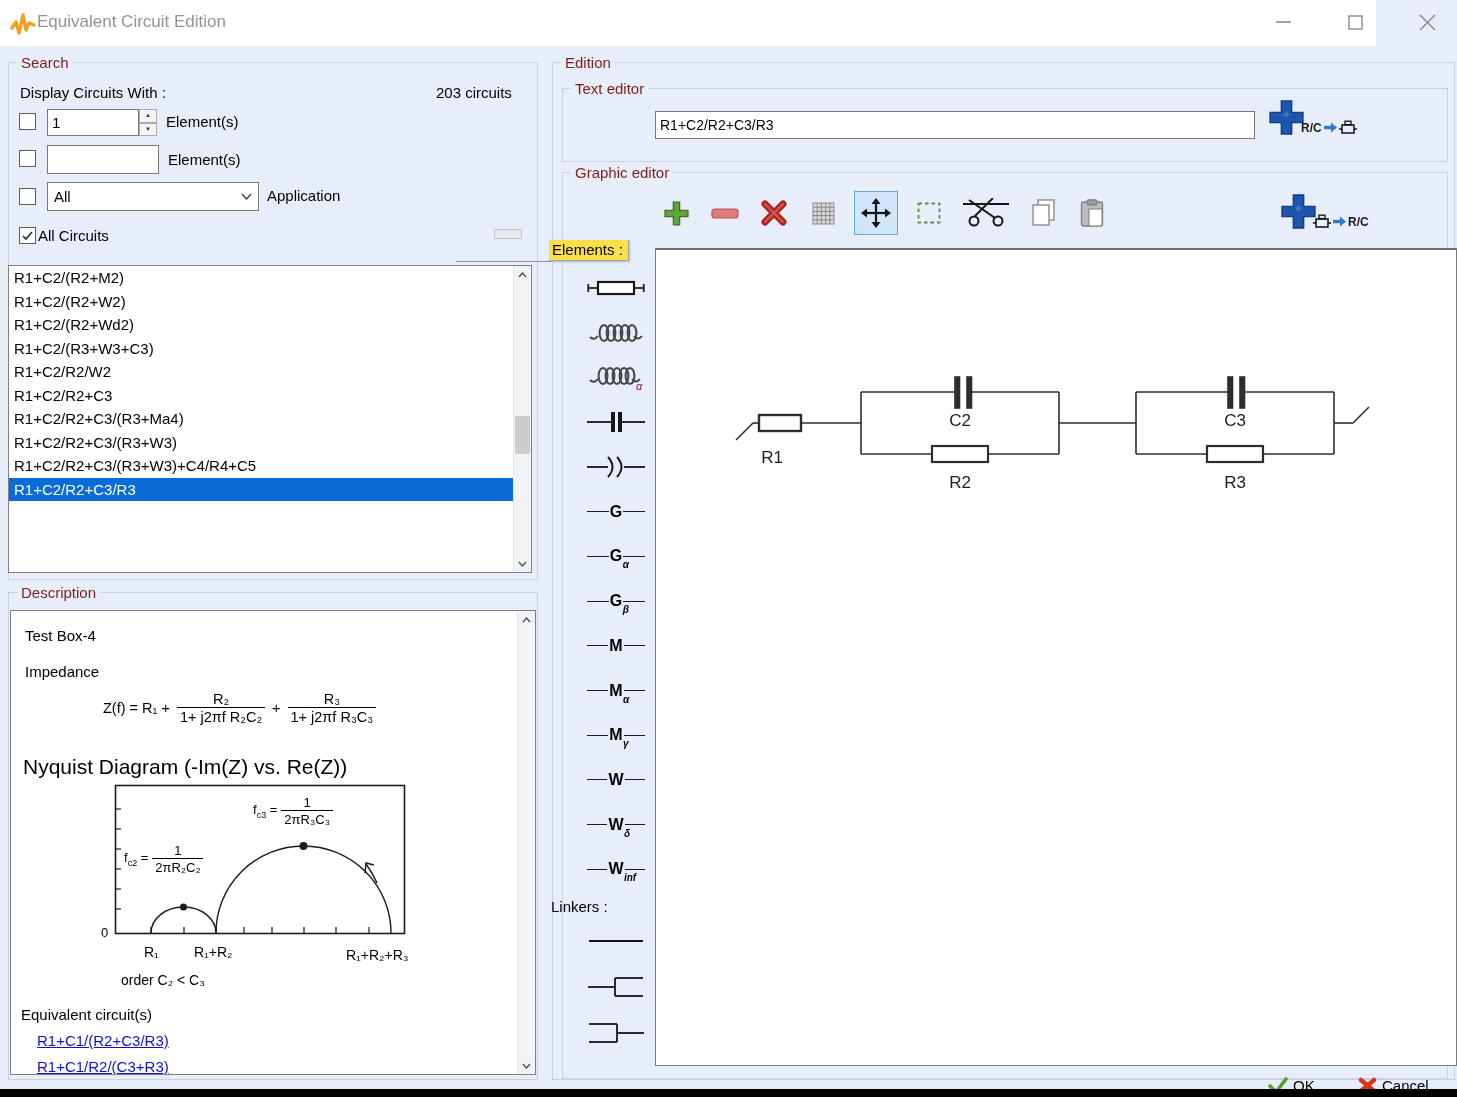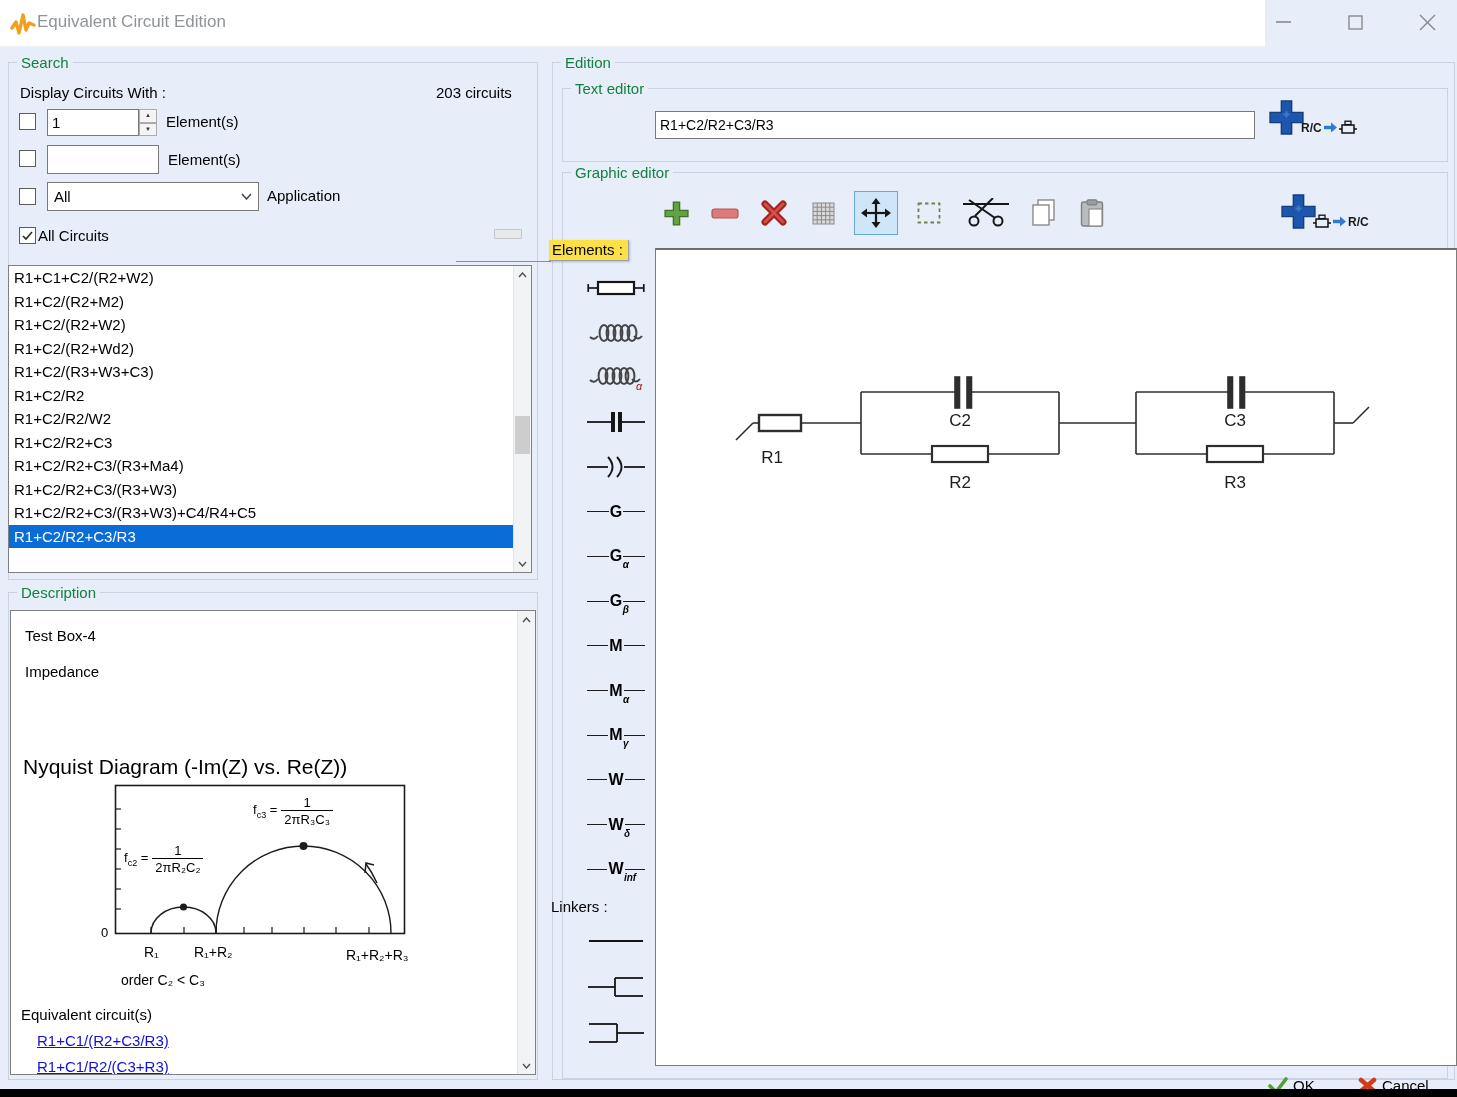--- a/index.html
+++ b/index.html
@@ -6,27 +6,27 @@
   body{
     width:1457px;height:1097px;position:relative;overflow:hidden;
     background:#e7edf9;
     font-family:"Liberation Sans", sans-serif;
     color:#000;
     -webkit-font-smoothing:none;
   }
   .abs{position:absolute;}
 
   
-  .titlebar{left:0;top:0;width:1265px;height:46px;background:#ffffff;border-bottom:1px solid #eef1f6;}
+  .titlebar{left:0;top:0;width:1376px;height:46px;background:#ffffff;border-bottom:1px solid #eef1f6;}
   .title-text{left:37px;top:12px;font-size:17px;color:#8f949a;}
   .winbtn{width:46px;height:32px;top:6px;display:flex;align-items:center;justify-content:center;}
 
   
   .group{border:1px solid #c9d2e2;}
-  .group-label{position:absolute;top:-9px;left:8px;background:#e7edf9;padding:0 4px;font-size:15px;color:#15803d;}
+  .group-label{position:absolute;top:-9px;left:8px;background:#e7edf9;padding:0 4px;font-size:15px;color:#7f1d1d;}
 
   
   .lbl{font-size:15px;}
   .cb{width:15px;height:15px;background:#fff;border:1px solid #5c5c5c;display:flex;align-items:center;justify-content:center;}
   .txtin{background:#fff;border:1px solid #7a7a7a;font-size:15px;font-family:"Liberation Sans",sans-serif;padding:0 4px;box-sizing:border-box;}
   .spin{width:18px;display:flex;flex-direction:column;}
   .spin button{flex:1;border:1px solid #ababab;background:#f4f4f4;padding:0;font-size:6px;line-height:5px;color:#333;cursor:default;}
   .dropdown{background:#fff;border:1px solid #7a7a7a;display:flex;align-items:center;box-sizing:border-box;padding:0 6px;font-size:15px;}
   .dropdown .chev{margin-left:auto;}
   .flatbtn{background:#e7e9ea;border:1px solid #c2c6cc;border-radius:1px;}
@@ -129,26 +129,24 @@
 <div class="abs cb" style="left:19px;top:227px">
   <svg width="11" height="10" viewBox="0 0 11 10">
       <polyline points="1,5 4,8 10,1" fill="none" stroke="#2d2d2d" stroke-width="1.7"></polyline>
     </svg>
 </div>
 <span class="abs lbl" style="left:38px;top:227px">All Circuits</span>
 <div class="abs flatbtn" style="left:494px;top:229px;width:26px;height:8px"></div>
 
 <div class="abs listpanel" style="left:8px;top:265px;width:522px;height:306px">
   <div style="width:504px">
-    <div class="listrow">R1+C1+C2/(R2+W2)</div>
     <div class="listrow">R1+C2/(R2+M2)</div>
     <div class="listrow">R1+C2/(R2+W2)</div>
     <div class="listrow">R1+C2/(R2+Wd2)</div>
     <div class="listrow">R1+C2/(R3+W3+C3)</div>
-    <div class="listrow">R1+C2/R2</div>
     <div class="listrow">R1+C2/R2/W2</div>
     <div class="listrow">R1+C2/R2+C3</div>
     <div class="listrow">R1+C2/R2+C3/(R3+Ma4)</div>
     <div class="listrow">R1+C2/R2+C3/(R3+W3)</div>
     <div class="listrow">R1+C2/R2+C3/(R3+W3)+C4/R4+C5</div>
     <div class="listrow sel">R1+C2/R2+C3/R3</div>
   </div>
   <div class="vscroll">
     <div class="sbtn" style="top:0">
       <svg width="9" height="6" viewBox="0 0 9 6">
@@ -165,20 +163,32 @@
 </div>
 
 <div class="abs group" style="left:8px;top:592px;width:528px;height:486px">
   <span class="group-label">Description</span>
 </div>
 
 <div class="abs descpanel" style="left:10px;top:610px;width:524px;height:463px">
   <div class="abs" style="left:14px;top:16px;font-size:15px">Test Box-4</div>
   <div class="abs" style="left:14px;top:52px;font-size:15px">Impedance</div>
 
+  <div class="abs formula" style="left:92px;top:80px">
+    <span>Z(f) = R₁ +</span>
+    <span class="frac">
+      <span class="num">R₂</span>
+      <span class="den">1+ j2πf R₂C₂</span>
+    </span>
+    <span>+</span>
+    <span class="frac">
+      <span class="num">R₃</span>
+      <span class="den">1+ j2πf R₃C₃</span>
+    </span>
+  </div>
 
   <div class="abs" style="left:12px;top:144px;font-size:21px">Nyquist Diagram (-Im(Z) vs. Re(Z))</div>
 
   <svg class="abs" style="left:103px;top:173px" width="292" height="157" viewBox="0 0 292 157">
     <rect x="1.5" y="1.5" width="289" height="148" fill="#fff" stroke="#1c1c1c" stroke-width="1.6"></rect>
 
     <g stroke="#1c1c1c" stroke-width="1.2">
       <line x1="1.5" y1="25" x2="7" y2="25"></line>
         <line x1="1.5" y1="45" x2="7" y2="45"></line>
       <line x1="1.5" y1="65" x2="7" y2="65"></line>

